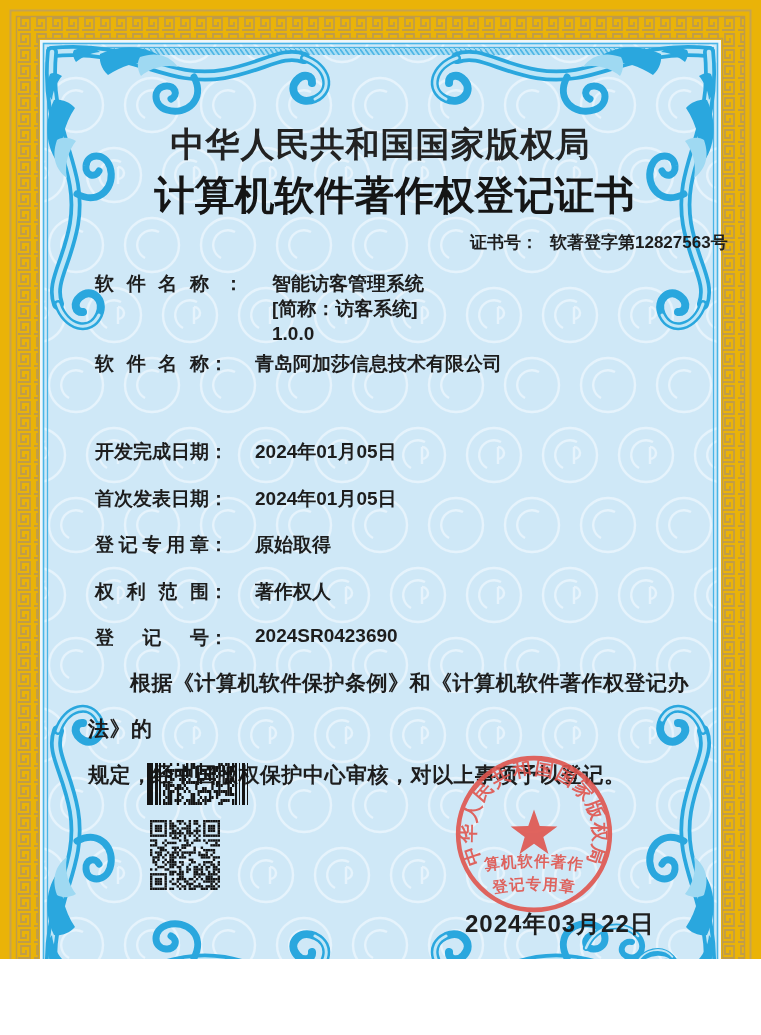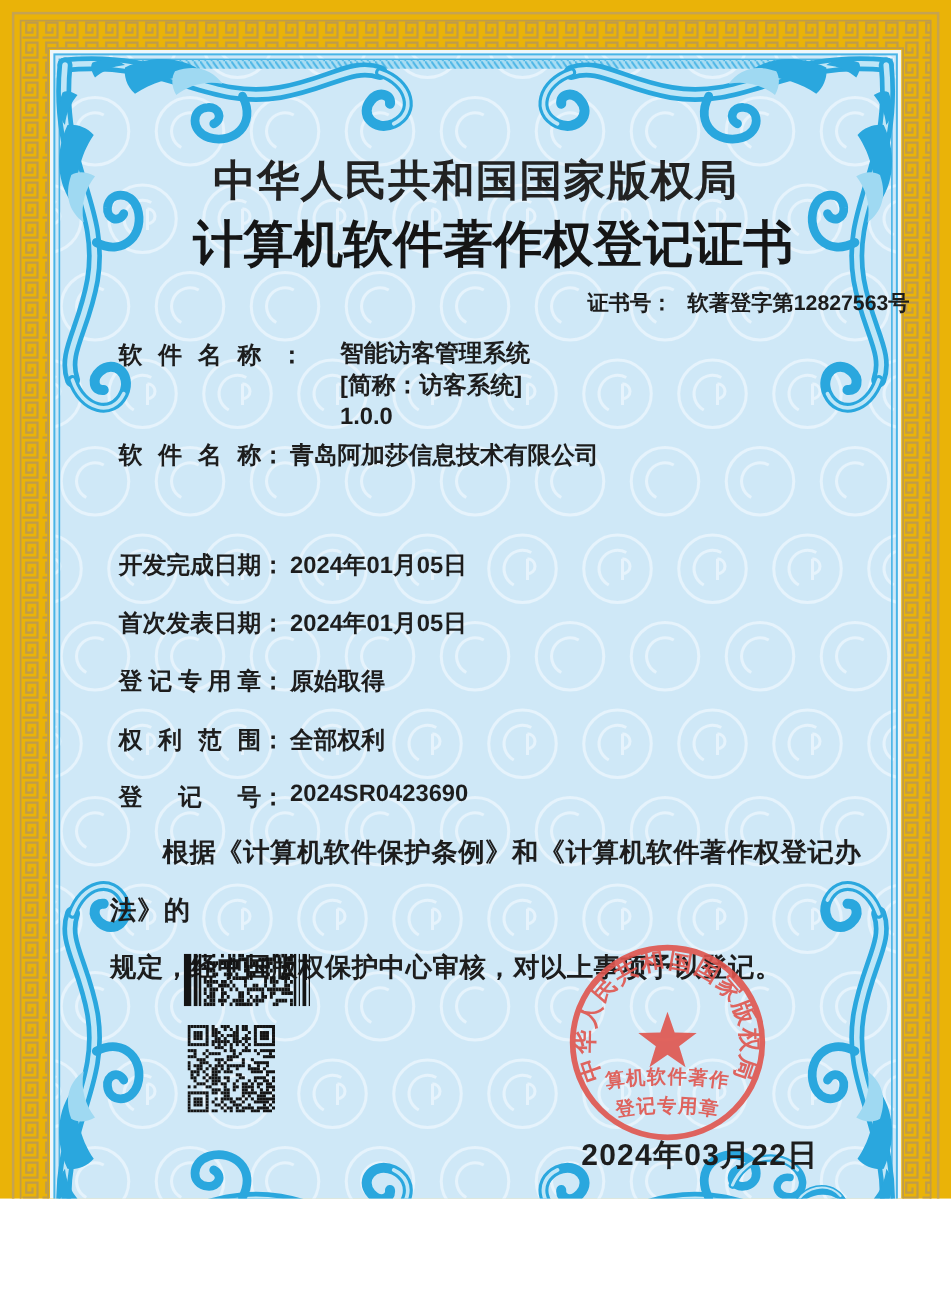--- a/index.html
+++ b/index.html
@@ -19,21 +19,21 @@
   .cert-title{
     left:14px;top:168px;width:761px;text-align:center;
     font-family:"Liberation Serif","DejaVu Serif",serif;
     font-size:40px;font-weight:700;letter-spacing:0px;color:#151515;
   }
   .certno{left:470px;top:231px;font-size:17px;font-weight:700;white-space:nowrap;}
   .certno .val{margin-left:12px;}
   .row{left:95px;font-size:19px;font-weight:700;display:flex;align-items:flex-start;white-space:nowrap;}
   .row .lbl{display:inline-block;width:114px;text-align:justify;text-align-last:justify;}
   .row .colon{display:inline-block;}
-  .row .val{margin-left:4px;}
+  .row .val{margin-left:27px;}
   .val-multiline{margin-left:14px;line-height:25px;}
   .r-name{top:271px;gap:15px;}
   .r-owner{top:351px;}
   .r-dev{top:439px;}
   .r-pub{top:486px;}
   .r-method{top:532px;}
   .r-scope{top:579px;}
   .r-reg{top:625px;}
   .statement{left:88px;top:660px;width:616px;font-size:21px;font-weight:700;line-height:46px;letter-spacing:0.5px;}
   .statement .l1{text-indent:2em;}
@@ -156,21 +156,21 @@
 
   <div class="abs row r-method">
     <span class="lbl">登记专用章</span>
       <span class="colon">：</span>
     <span class="val">原始取得</span>
   </div>
 
   <div class="abs row r-scope">
     <span class="lbl">权利范围</span>
       <span class="colon">：</span>
-    <span class="val">全部权利</span>
+    <span class="val">著作权人</span>
   </div>
 
   <div class="abs row r-reg">
     <span class="lbl">登记号</span>
       <span class="colon">：</span>
     <span class="val">2024SR0423690</span>
   </div>
 
   <div class="abs statement">
     <div class="l1">根据《计算机软件保护条例》和《计算机软件著作权登记办法》的</div>

